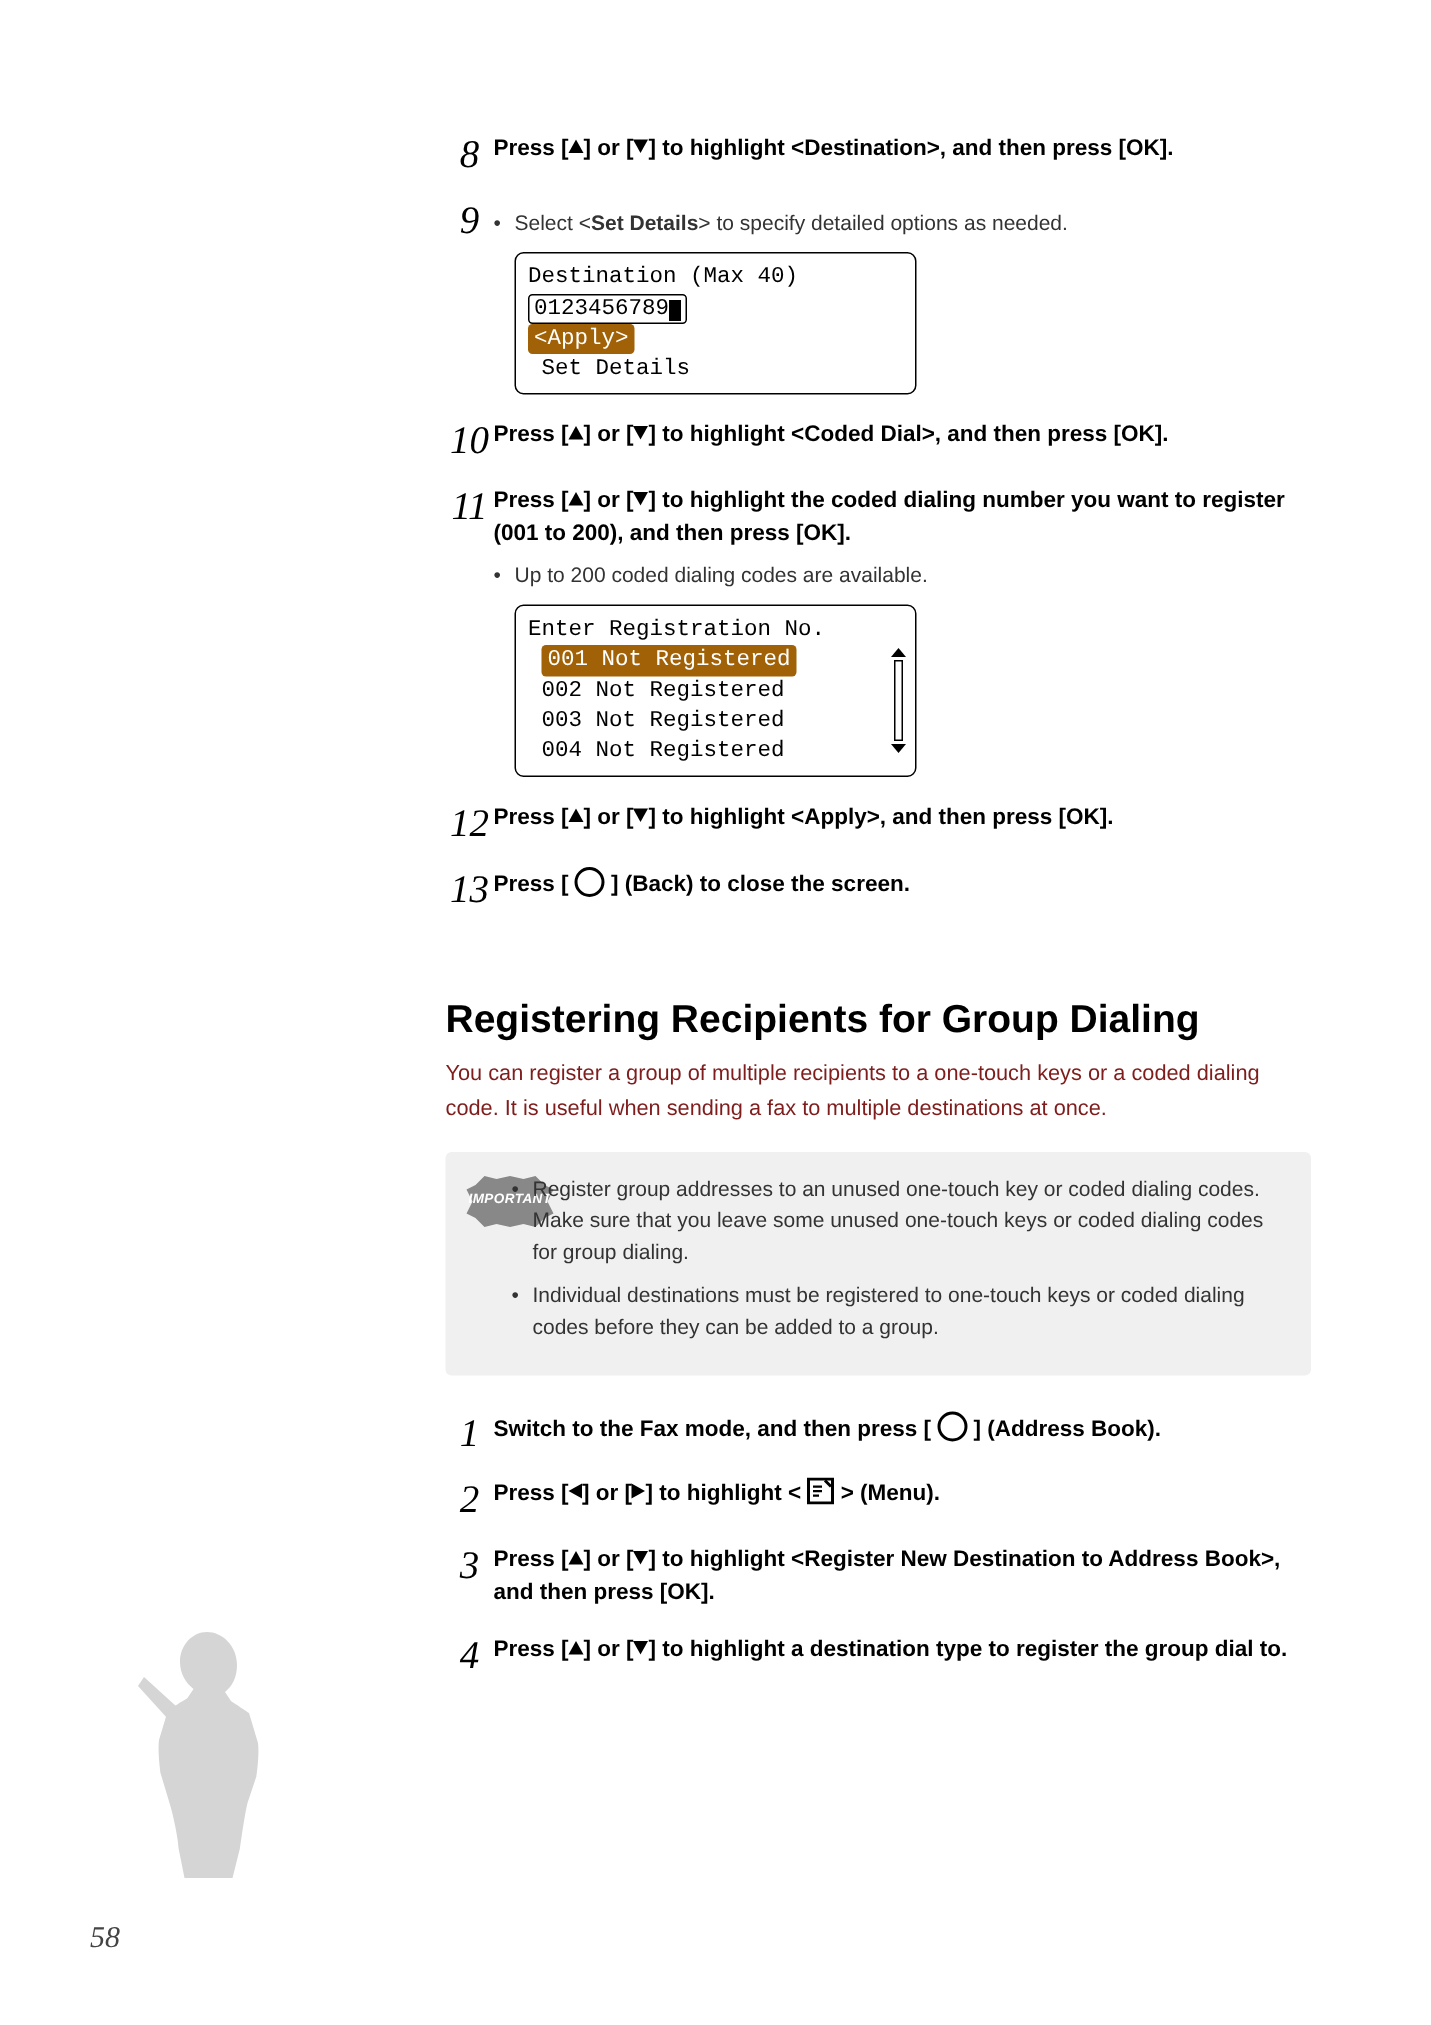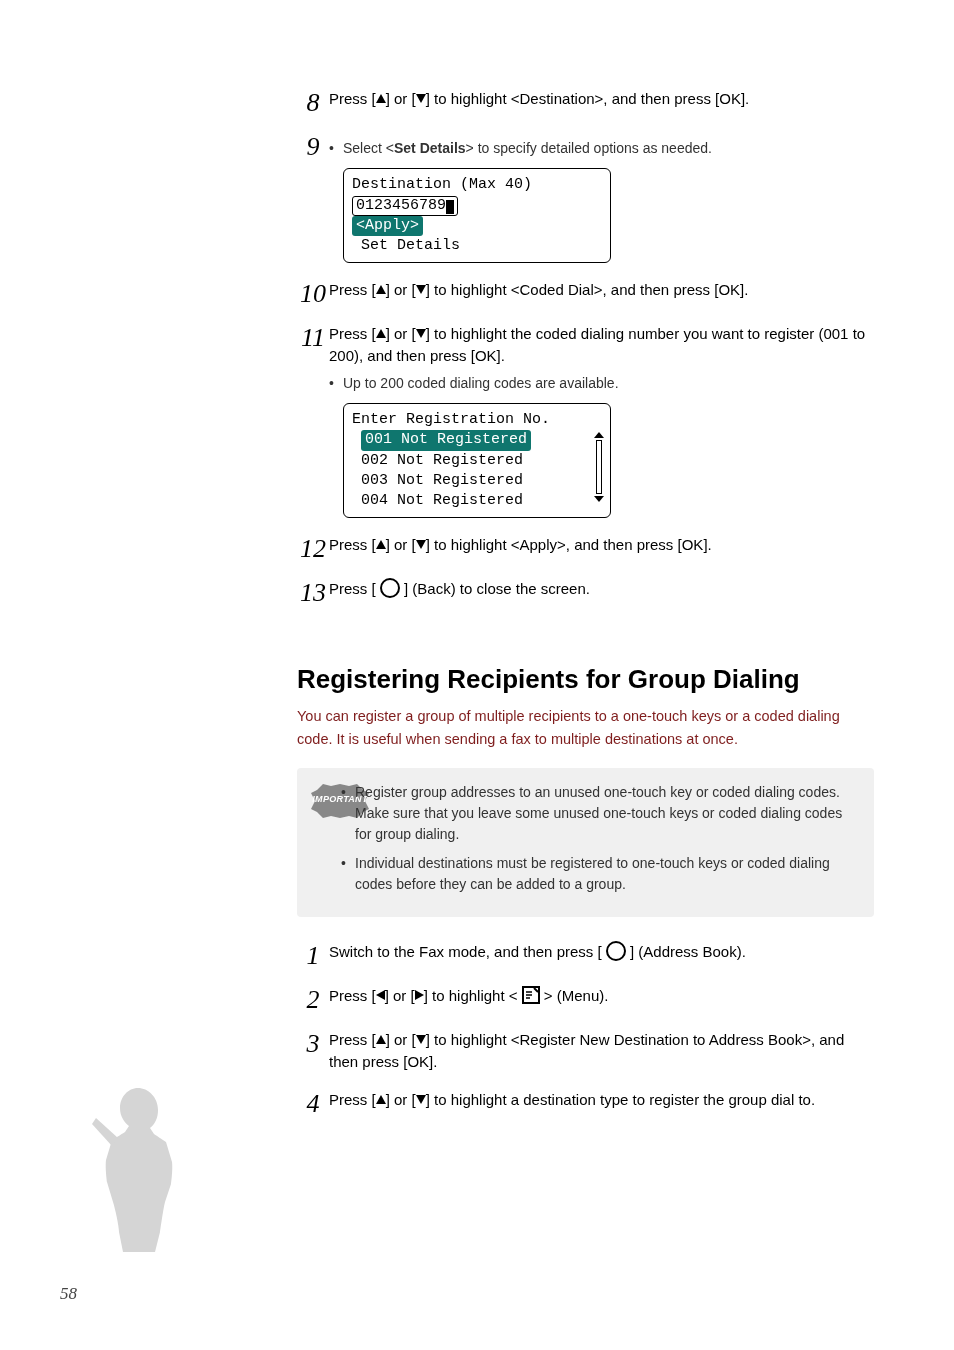--- a/index.html
+++ b/index.html
@@ -21,21 +21,21 @@
     font-family: Georgia, "Times New Roman", serif;
     font-style: italic;
     font-size: 26px;
     width: 32px;
     flex-shrink: 0;
     text-align: center;
     line-height: 1;
     padding-top: 2px;
   }
   .step-body { flex: 1; font-size: 15px; line-height: 1.45; }
-  .step-title { font-weight: normal; }
+  .step-title { font-weight: bold; }
   .sub-bullet { margin-top: 6px; padding-left: 14px; position: relative; font-size: 14px; color: #333; }
   .sub-bullet::before { content: "•"; position: absolute; left: 0; top: 0; }
   .lcd {
     border: 1.5px solid #000;
     border-radius: 6px;
     width: 268px;
     padding: 6px 8px;
     font-family: "Courier New", monospace;
     font-size: 15px;
     line-height: 1.35;
@@ -44,21 +44,21 @@
   }
   .lcd .line { white-space: pre; }
   .lcd .boxed {
     border: 1.5px solid #000;
     border-radius: 3px;
     padding: 0 3px;
     display: inline-block;
     line-height: 1.2;
   }
   .lcd .selected {
-    background: #0f766e;
+    background: #a16207;
     color: #fff;
     border-radius: 3px;
     padding: 0 4px;
     display: inline-block;
     white-space: pre;
   }
   .cursor {
     display: inline-block;
     width: 8px;
     height: 14px;
@@ -145,21 +145,21 @@
     width: 18px; height: 18px;
     position: relative;
   }
   .menu-icon svg { width:18px; height:18px; }
   .page-num {
     position: absolute;
     left: 60px;
     bottom: 46px;
     font-family: Georgia, serif;
     font-style: italic;
-    font-size: 17px;
+    font-size: 20px;
     color: #444;
   }
   .silhouette {
     position: absolute;
     left: 78px;
     bottom: 90px;
     width: 120px;
     height: 180px;
   }
   .silhouette svg { width: 100%; height: 100%; }

